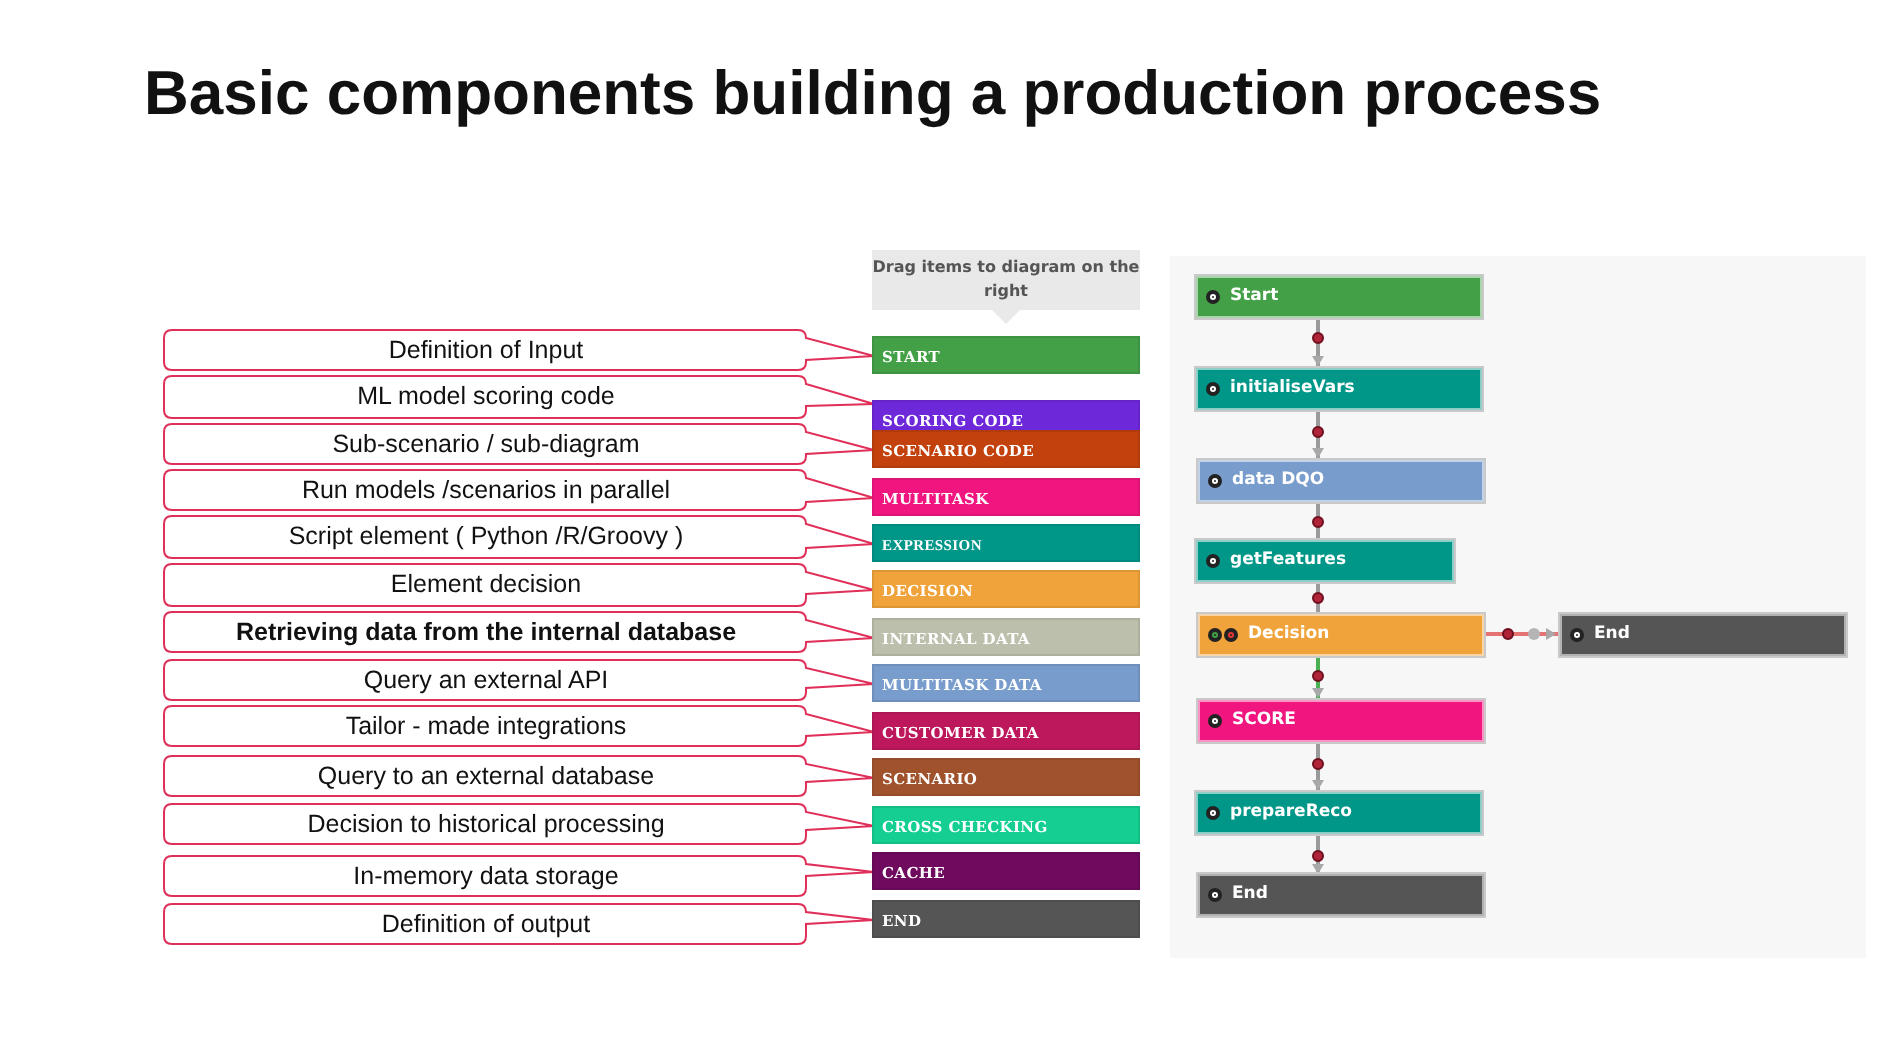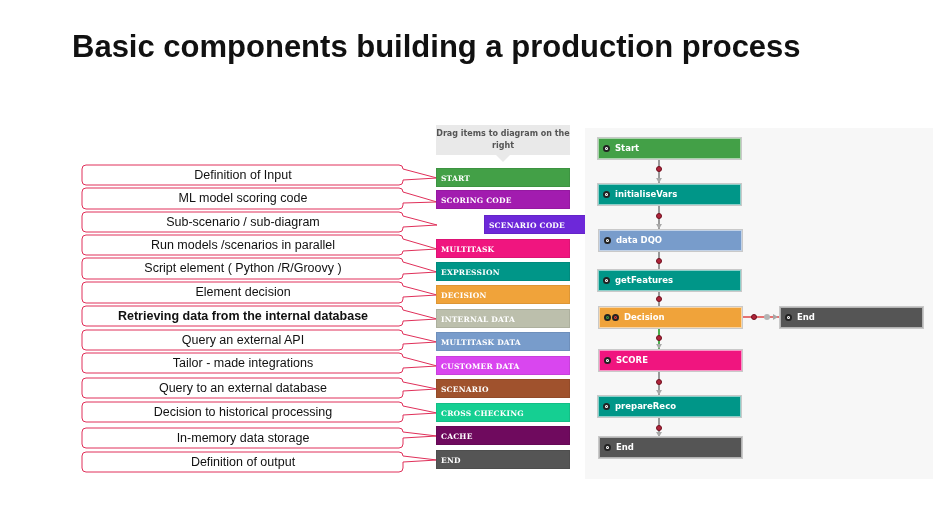--- a/index.html
+++ b/index.html
@@ -58,28 +58,28 @@
 <div class="callout-label" style="top:330px;">Query  an external API</div>
 <div class="callout-label" style="top:353px;">Tailor - made  integrations</div>
 <div class="callout-label" style="top:378px;">Query to an external database</div>
 <div class="callout-label" style="top:402px;">Decision to  historical  processing</div>
 <div class="callout-label" style="top:428px;">In-memory  data storage</div>
 <div class="callout-label" style="top:452px;">Definition of   output</div>
 
 <div class="palette-header">Drag items to diagram on the right</div>
 
 <div class="palette-item" style="top:168px; background:#43a047;">START</div>
-<div class="palette-item" style="top:190px; background:#a21caf;">SCORING CODE</div>
-<div class="palette-item" style="top:215px; background:#6d28d9;margin-left:48px;">SCENARIO CODE</div>
+<div class="palette-item" style="top:200px; background:#6d28d9;">SCORING CODE</div>
+<div class="palette-item" style="top:215px; background:#c2410c;">SCENARIO CODE</div>
 <div class="palette-item" style="top:239px; background:#f0157f;">MULTITASK</div>
-<div class="palette-item" style="top:262px; background:#009688;">EXPRESSION</div>
+<div class="palette-item" style="top:262px; background:#009688;font-family:Liberation Serif, serif;">EXPRESSION</div>
 <div class="palette-item" style="top:285px; background:#f0a33a;">DECISION</div>
 <div class="palette-item" style="top:309px; background:#bcbfac;">INTERNAL DATA</div>
 <div class="palette-item" style="top:332px; background:#789ccb;">MULTITASK DATA</div>
-<div class="palette-item" style="top:356px; background:#d946ef;">CUSTOMER DATA</div>
+<div class="palette-item" style="top:356px; background:#be185d;">CUSTOMER DATA</div>
 <div class="palette-item" style="top:379px; background:#a0522d;">SCENARIO</div>
 <div class="palette-item" style="top:403px; background:#15cf92;">CROSS CHECKING</div>
 <div class="palette-item" style="top:426px; background:#6f0a5e;">CACHE</div>
 <div class="palette-item" style="top:450px; background:#555555;">END</div>
 
 <div class="panel"></div>
 
 <div class="connector" style="left:658px; top:159px; height:25px;"></div>
 <div class="dot" style="left:656px; top:166px;"></div>
 <div class="arrow" style="left:656px; top:178px;"></div>
@@ -116,21 +116,21 @@
   <span>Start</span>
 </div>
 <div class="node" style="left:598px; top:184px; width:143px; background:#009688;">
   <span class="node-icon"></span>
   <span>initialiseVars</span>
 </div>
 <div class="node" style="left:599px; top:230px; width:143px; background:#789ccb;">
   <span class="node-icon"></span>
   <span>data DQO</span>
 </div>
-<div class="node" style="left:598px; top:270px; width:143px; background:#009688;">
+<div class="node" style="left:598px; top:270px; width:129px; background:#009688;">
   <span class="node-icon"></span>
   <span>getFeatures</span>
 </div>
 <div class="node" style="left:599px; top:307px; width:143px; background:#f0a33a;">
   <span class="node-icon green" style="margin-right:1px;"></span>
   <span class="node-icon red"></span>
   <span>Decision</span>
 </div>
 <div class="node" style="left:599px; top:350px; width:143px; background:#f0157f;">
   <span class="node-icon"></span>

